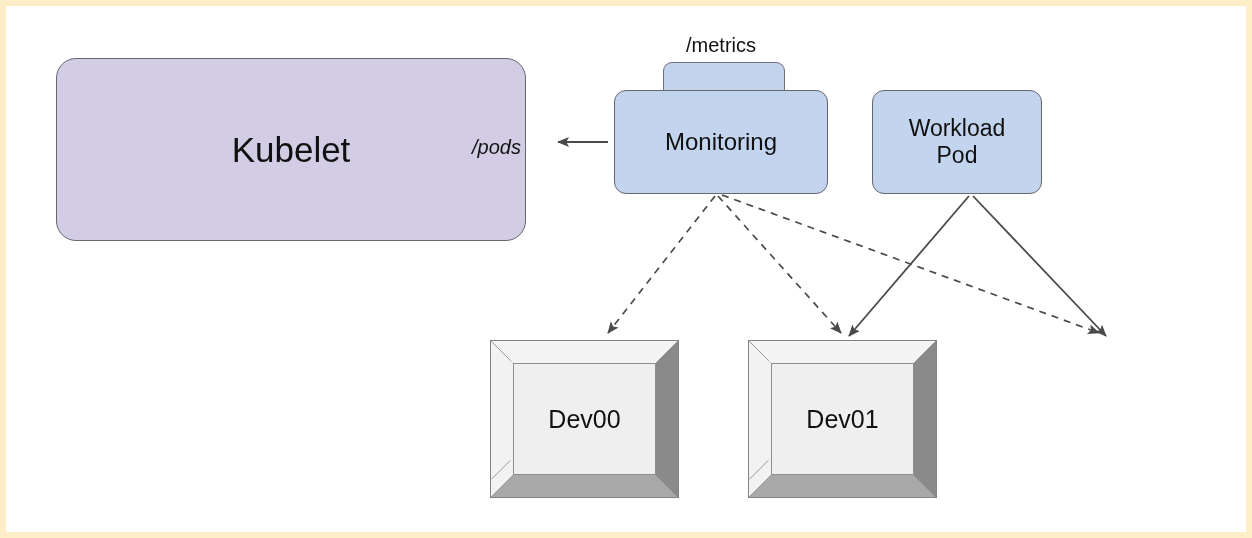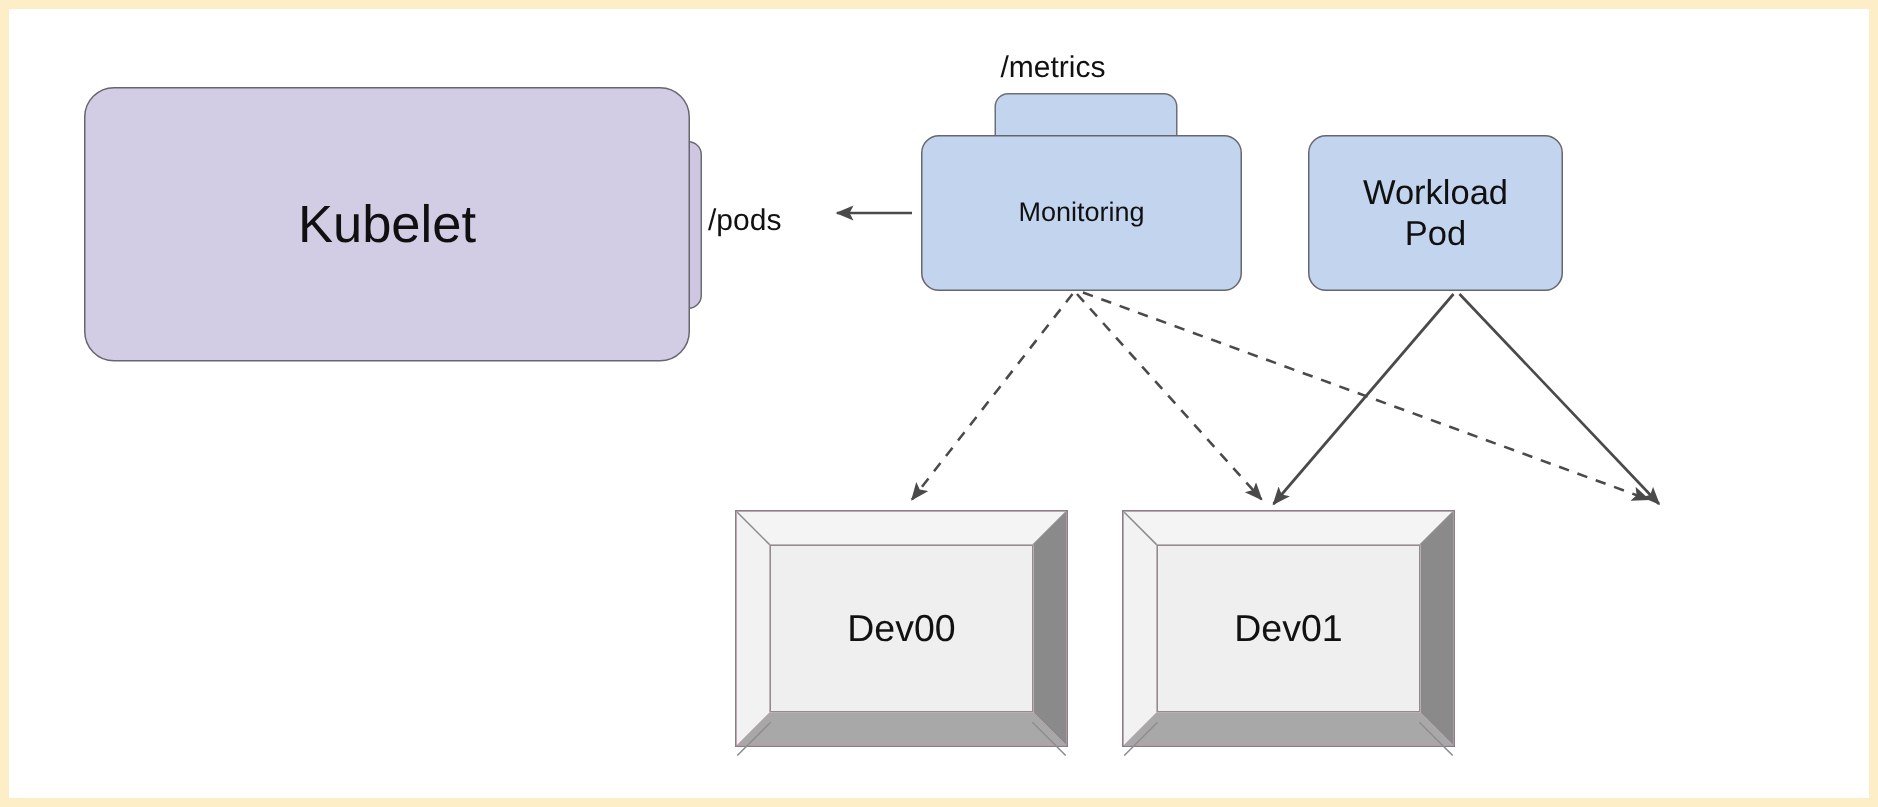--- a/index.html
+++ b/index.html
@@ -56,88 +56,89 @@
     width: 32px;
     height: 112px;
     background: #cfc7e2;
     border: 1.4px solid #6b6b75;
     border-radius: 9px;
     box-sizing: border-box;
   }
   .kubelet-box {
     left: 50px;
     top: 52px;
-    width: 404px;
+    width: 470px;
     height: 183px;
     background: #d3cce5;
     border: 1.6px solid #67666f;
     border-radius: 20px;
     font-size: 35px;
   }
   .pods-label {
     position: absolute;
     left: 466px;
     top: 130px;
     font-size: 20px;
     color: #111111;
     white-space: nowrap;
+    font-style: italic;
   }
 
   
   .metrics-tab {
     position: absolute;
     left: 657px;
     top: 56px;
     width: 122px;
     height: 46px;
     background: #c3d4ee;
     border: 1.4px solid #6e6e78;
     border-radius: 9px 9px 0 0;
     box-sizing: border-box;
   }
   .metrics-label {
     position: absolute;
-    left: 661px;
+    left: 680px;
     top: 28px;
     font-size: 20px;
     color: #111111;
     white-space: nowrap;
   }
   .monitoring-box {
     left: 608px;
     top: 84px;
     width: 214px;
     height: 104px;
     background: #c3d4ee;
     border: 1.6px solid #67666f;
     border-radius: 12px;
-    font-size: 18px;
+    font-size: 24px;
   }
 
   
   .workload-box {
     left: 866px;
     top: 84px;
     width: 170px;
     height: 104px;
     background: #c3d4ee;
     border: 1.6px solid #67666f;
     border-radius: 12px;
     font-size: 23px;
   }
 
   
   .dev {
     position: absolute;
-    width: 222px;
+    width: 189px;
     height: 158px;
     top: 334px;
     box-sizing: border-box;
     border: 1px solid #828282;
-    background: #f9a8d4;
+    background: #404040;
   }
   .dev .bevel {
     position: absolute;
     left: 0; top: 0; right: 0; bottom: 0;
   }
   .dev .bevel span {
     position: absolute;
     display: block;
   }
   

